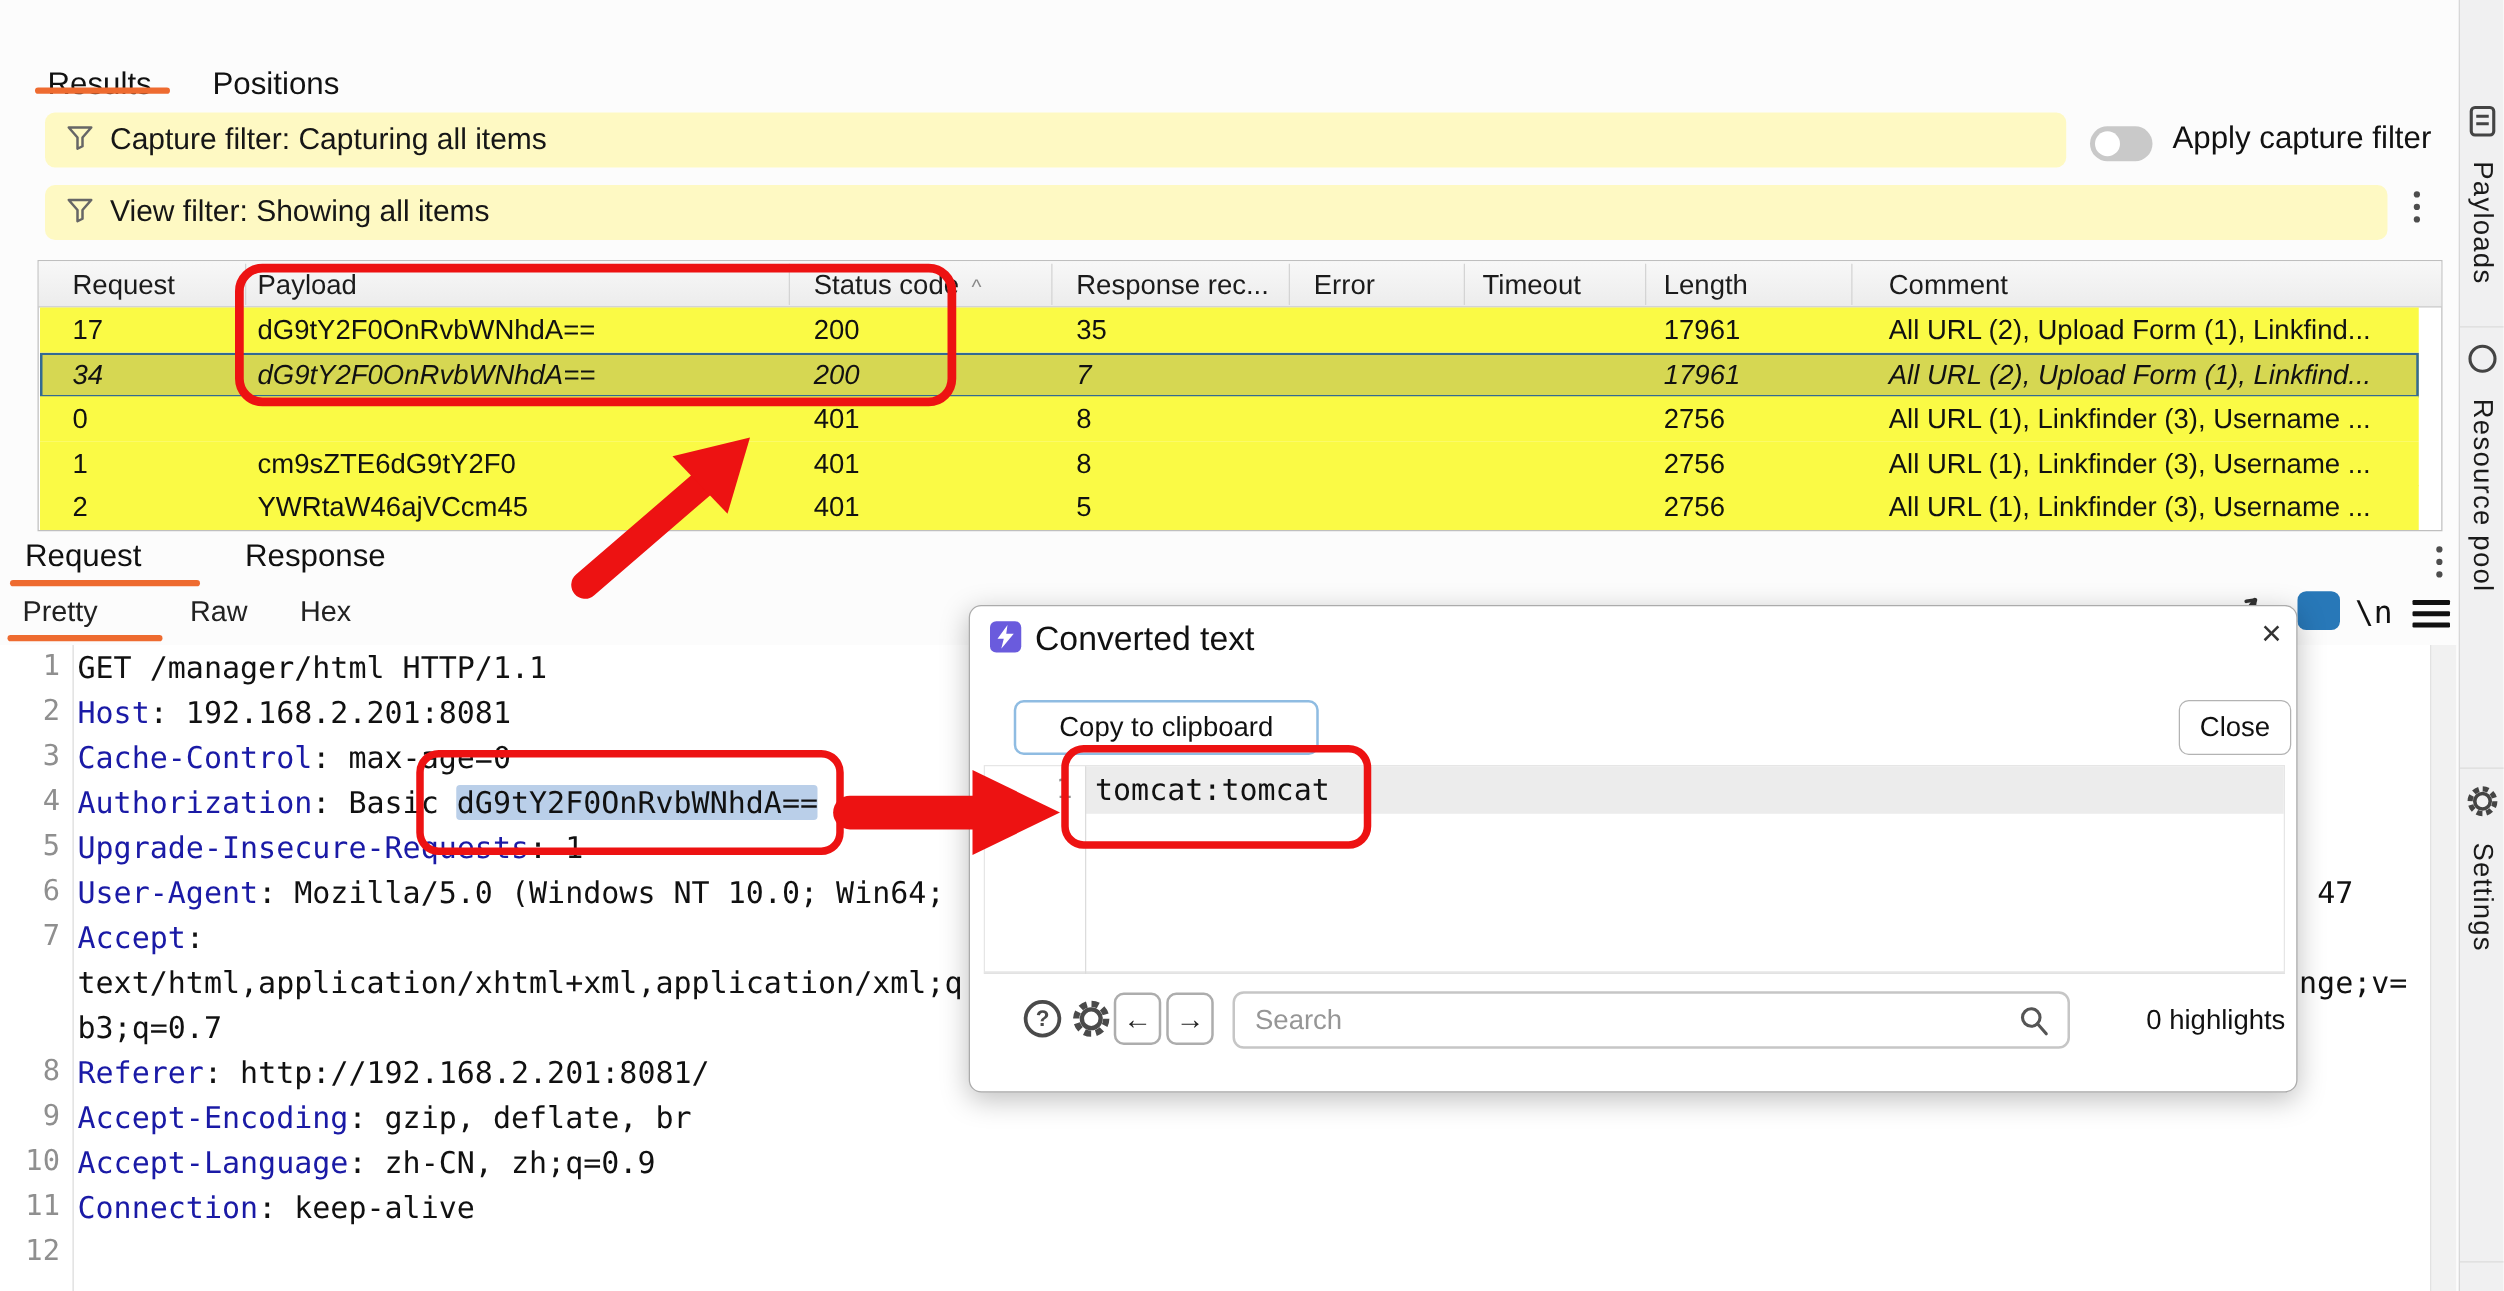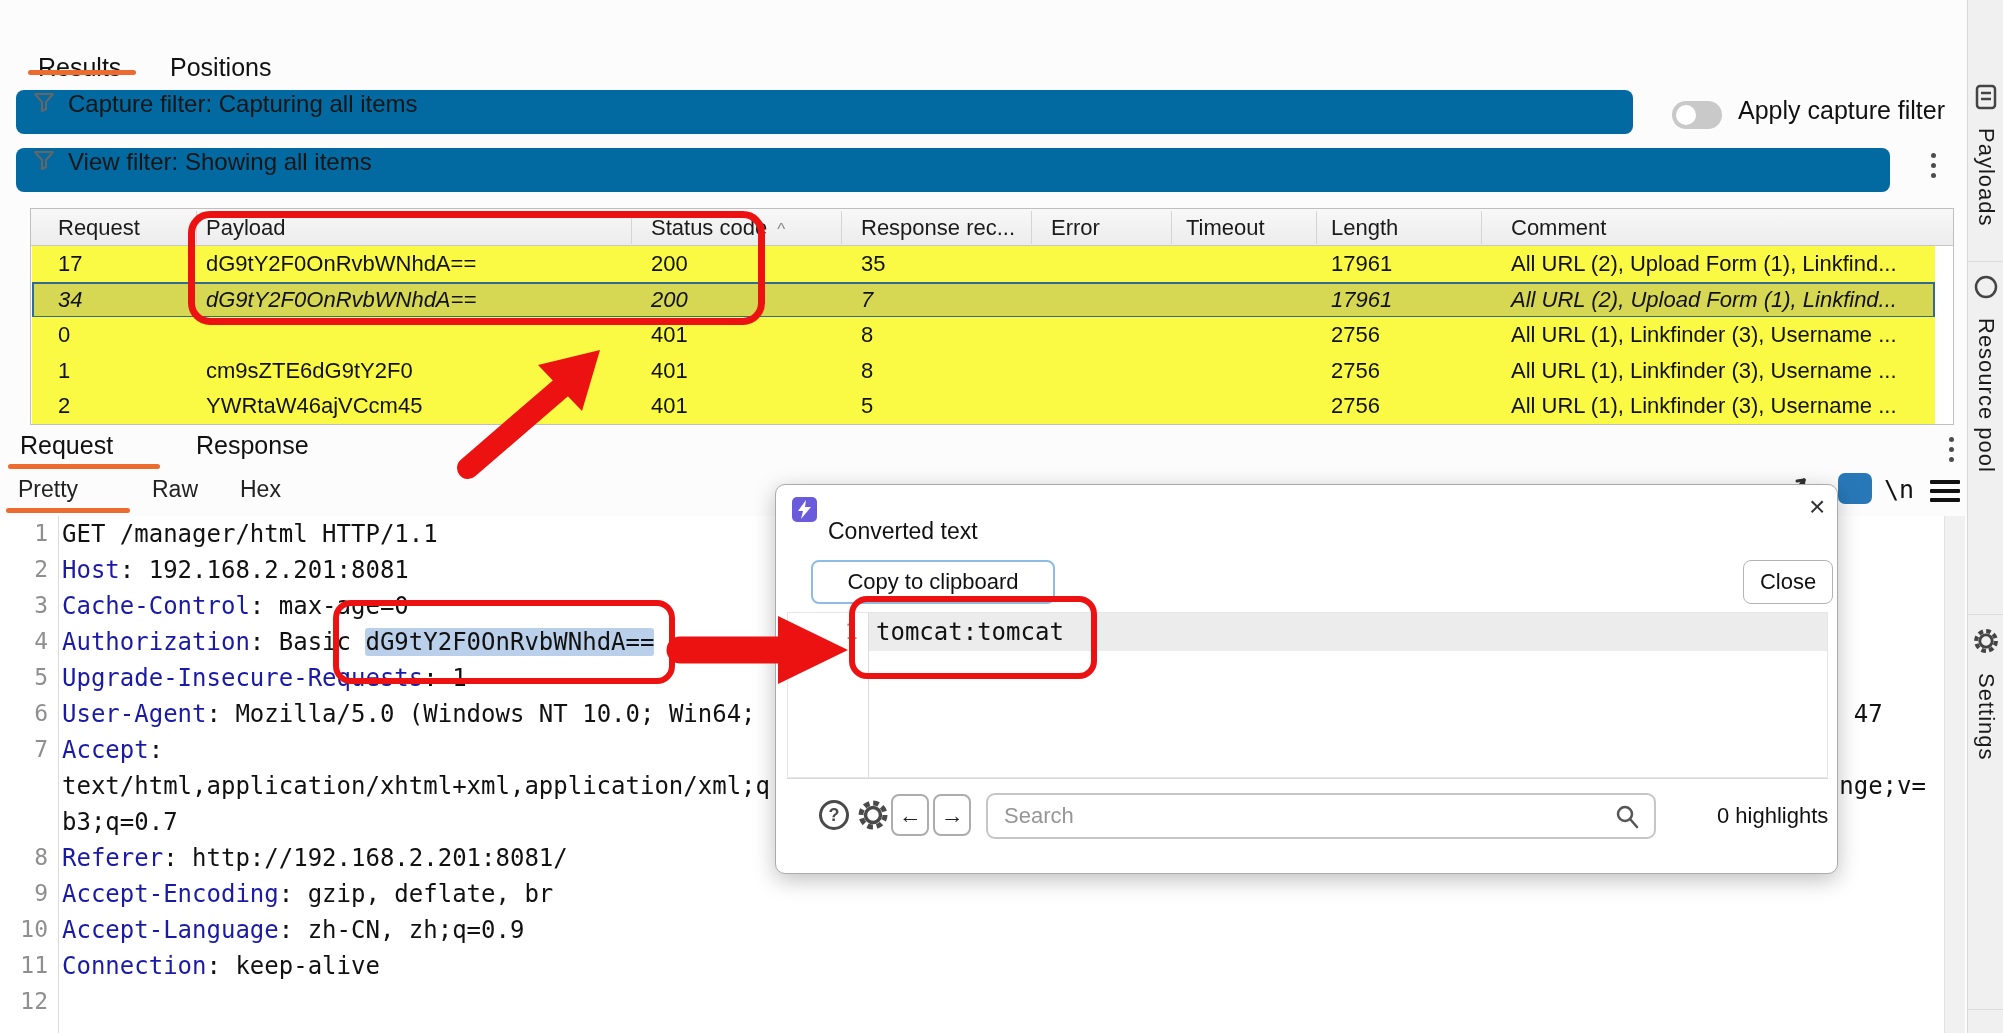--- a/index.html
+++ b/index.html
@@ -8,22 +8,22 @@
             font-family:"Liberation Sans", sans-serif; color:#1b1b1b; overflow:hidden; }
 
   
   .top-tab { position:absolute; top:33px; font-size:25px; color:#111; cursor:default;margin-top:20px; }
   .tab-results   { left:38px; }
   .tab-positions { left:170px; }
   .tab-underline { position:absolute; left:28px; top:70px; width:108px; height:5px;
                    background:#ee6b30; border-radius:3px; }
 
   
-  .fbar { position:absolute; left:16px; height:44px; background:#0369a1; border-radius:8px;
-          display:flex; padding-left:16px; gap:12px; }
+  .fbar { position:absolute; left:36px; height:44px; background:#fef9c3; border-radius:8px;
+          display:flex; align-items:center; padding-left:16px; gap:12px; }
   .fbar-capture { top:90px;  width:1617px; }
   .fbar-view    { top:148px; width:1874px; }
   .fbar-label { font-size:24px; color:#161616; }
 
   
   .toggle { position:absolute; left:1672px; top:101px; width:50px; height:28px;
             background:#c9c9c9; border-radius:14px; }
   .toggle .knob { position:absolute; left:4px; top:4px; width:20px; height:20px;
                   background:#fff; border-radius:50%; }
   .apply-label { position:absolute; left:1738px; top:96px; font-size:25px; color:#111; }
@@ -78,21 +78,21 @@
   .hname { color:#1a1aa6; }
   .hsel { background:#bacfe9; border-radius:3px; }
   .ed-scroll { position:absolute; left:1944px; top:516px; width:21px; height:517px;
                background:#f1f1f1; border-left:1px solid #e2e2e2; }
 
   
   .dialog { position:absolute; left:775px; top:484px; width:1063px; height:390px; background:#fff;
             border:1px solid #ababab; border-radius:10px; box-shadow:0 6px 22px rgba(0,0,0,.25); z-index:5; }
   .dlg-bolt { position:absolute; left:16px; top:12px; width:25px; height:25px;
               background:#6a5bdd; border-radius:5px; display:flex; align-items:center; justify-content:center; }
-  .dlg-title { position:absolute; left:52px; top:11px; font-size:23px; color:#111;margin-top:22px; }
+  .dlg-title { position:absolute; left:52px; top:11px; font-size:27px; color:#111; }
   .dlg-x { position:absolute; left:1033px; top:6px; font-size:28px; color:#333; }
   .dlg-btn { position:absolute; display:flex; align-items:center; justify-content:center;
              font-size:22px; color:#111; background:#fff; border-radius:8px; }
   .btn-copy  { left:35px;  top:75px; width:244px; height:44px; border:2px solid #8fbce2; }
   .btn-close { left:967px; top:75px; width:90px;  height:44px; border:1px solid #b3b3b3; }
   .dlg-content { position:absolute; left:11px; top:127px; width:1041px; height:166px;
                  border:1px solid #e6e6e6; background:#fff; }
   .dlg-row1 { position:absolute; left:80px; top:0; right:0; height:38px; background:#ececec; }
   .dlg-lnum { position:absolute; left:0; top:6px; width:70px; text-align:right; font-size:22px;
               color:#8f8f8f; font-family:"DejaVu Sans Mono",monospace; }

